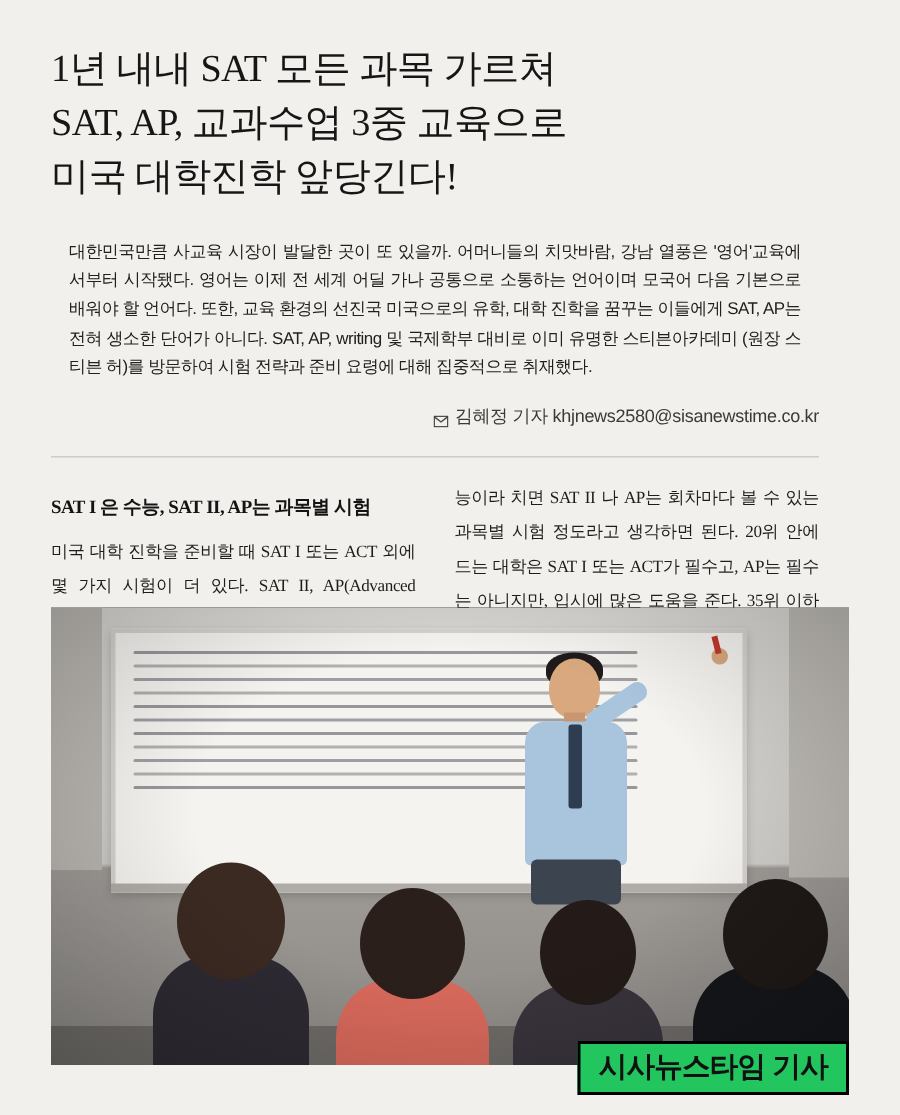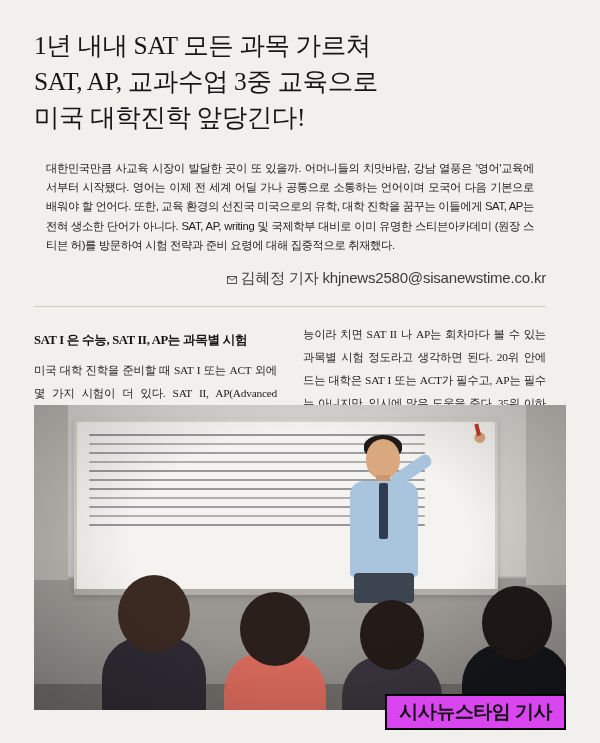--- a/index.html
+++ b/index.html
@@ -36,27 +36,27 @@
     font-size: 11.3px;
     line-height: 1.72;
     color: #20201f;
     letter-spacing: -0.35px;
     margin: 12px;
     text-align: justify;
     white-space: pre-line;
   }
   .byline {
     margin-top: 13px;
-    font-size: 15px;
+    font-size: 12px;
     color: #3a3a3a;
     text-align: right;
     letter-spacing: -0.2px;
     display: flex;
     justify-content: flex-end;
-    align-items: flex-start;
+    align-items: center;
     gap: 4px;
   }
   .byline .mail-icon {
     display: inline-block;
     width: 10px;
     height: 8px;
     position: relative;
     top: 1px;
   }
   .rule {
@@ -241,21 +241,21 @@
     position: absolute;
     inset: 0;
     background: radial-gradient(ellipse at 50% 45%, rgba(0,0,0,0) 45%, rgba(0,0,0,0.22) 100%);
     pointer-events: none;
   }
   
   .watermark {
     position: absolute;
     right: 0px;
     bottom: 8px;
-    background: #d946ef;
+    background: #22c55e;
     color: #111;
     font-family: "Liberation Sans", sans-serif;
     font-weight: bold;
     font-size: 19px;
     letter-spacing: -0.5px;
     padding: 6px 12px 7px 12px;
     border: 2px solid #000;
     line-height: 1;
   }
   .badge-wrap {

